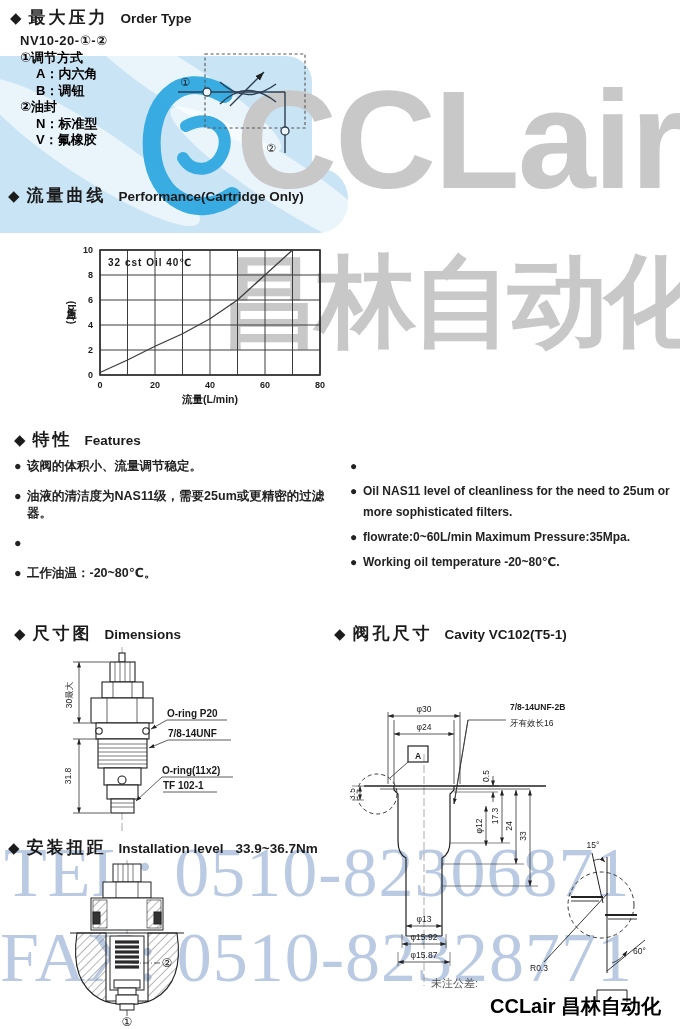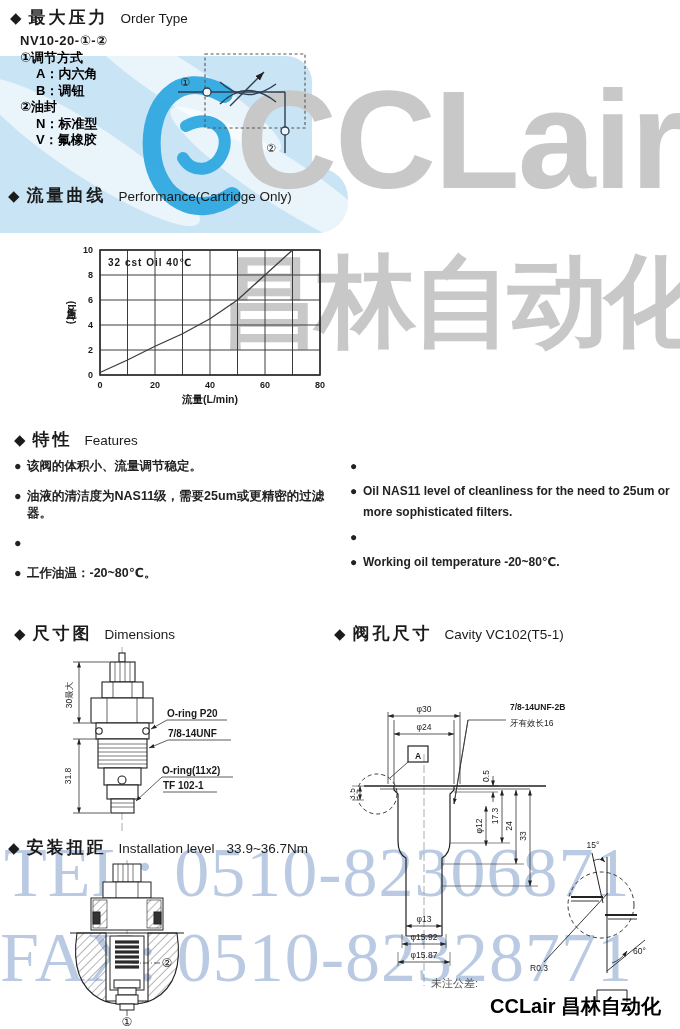--- a/index.html
+++ b/index.html
@@ -15,21 +15,21 @@
   .wm-cn{left:220px;top:246px;z-index:2;font-size:100px;font-weight:bold;color:#c8c8c8;line-height:1.1;letter-spacing:-4px;white-space:nowrap;}
   .wm-telfax{z-index:2;font-family:"Liberation Serif","DejaVu Serif",serif;font-size:70px;color:rgba(134,164,205,0.58);line-height:1;white-space:nowrap;letter-spacing:1px;}
   #wm-tel{left:4px;top:838px;}
   #wm-fax{left:0px;top:923px;}
   #logo-wm{left:136px;top:60px;z-index:2;}
   
   .content{z-index:3;}
   .sec-title{display:flex;align-items:baseline;white-space:nowrap;}
   .sec-title .dia{font-size:15px;margin-right:7px;}
   .sec-title .cn{font-size:17px;font-weight:bold;letter-spacing:3px;}
-  .sec-title .en{font-size:13.5px;font-weight:normal;margin-left:12px;letter-spacing:0px;}
+  .sec-title .en{font-size:13.5px;font-weight:bold;margin-left:12px;letter-spacing:0px;}
   .ordlist{font-size:13px;font-weight:bold;line-height:16.4px;color:#000000;}
   .ordlist .ind{padding-left:16px;}
   .model-code{font-size:13px;font-weight:bold;letter-spacing:.5px;}
   ul.feat{list-style:none;margin:0;padding:0;}
   ul.feat li{display:flex;}
   ul.feat .blt{flex:0 0 13px;}
   #feat-cn li{margin-bottom:13px;font-size:12.5px;font-weight:bold;line-height:17px;color:#222;}
   #feat-en li{margin-bottom:4px;font-size:12px;font-weight:bold;line-height:21px;color:#222;}
   svg text{fill:#1a1a1a;}
   .tick{font-size:9px;font-weight:bold;}
@@ -167,20 +167,21 @@
   <ul id="feat-en" class="abs content feat" style="left:350px;top:456px;width:322px;">
     <li>
         <span class="blt">●</span>
       </li>
     <li>
         <span class="blt">●</span>
         <span>Oil NAS11 level of cleanliness for the need to 25um or more sophisticated filters.</span>
       </li>
     <li>
         <span class="blt">●</span>
+        <span>flowrate:0~60L/min  Maximum Pressure:35Mpa.</span>
       </li>
     <li>
         <span class="blt">●</span>
         <span>Working oil temperature -20~80℃.</span>
       </li>
   </ul>
 
   <div class="abs content sec-title" style="left:14px;top:622px;">
     <span class="dia">◆</span>
     <span class="cn">尺寸图</span>

